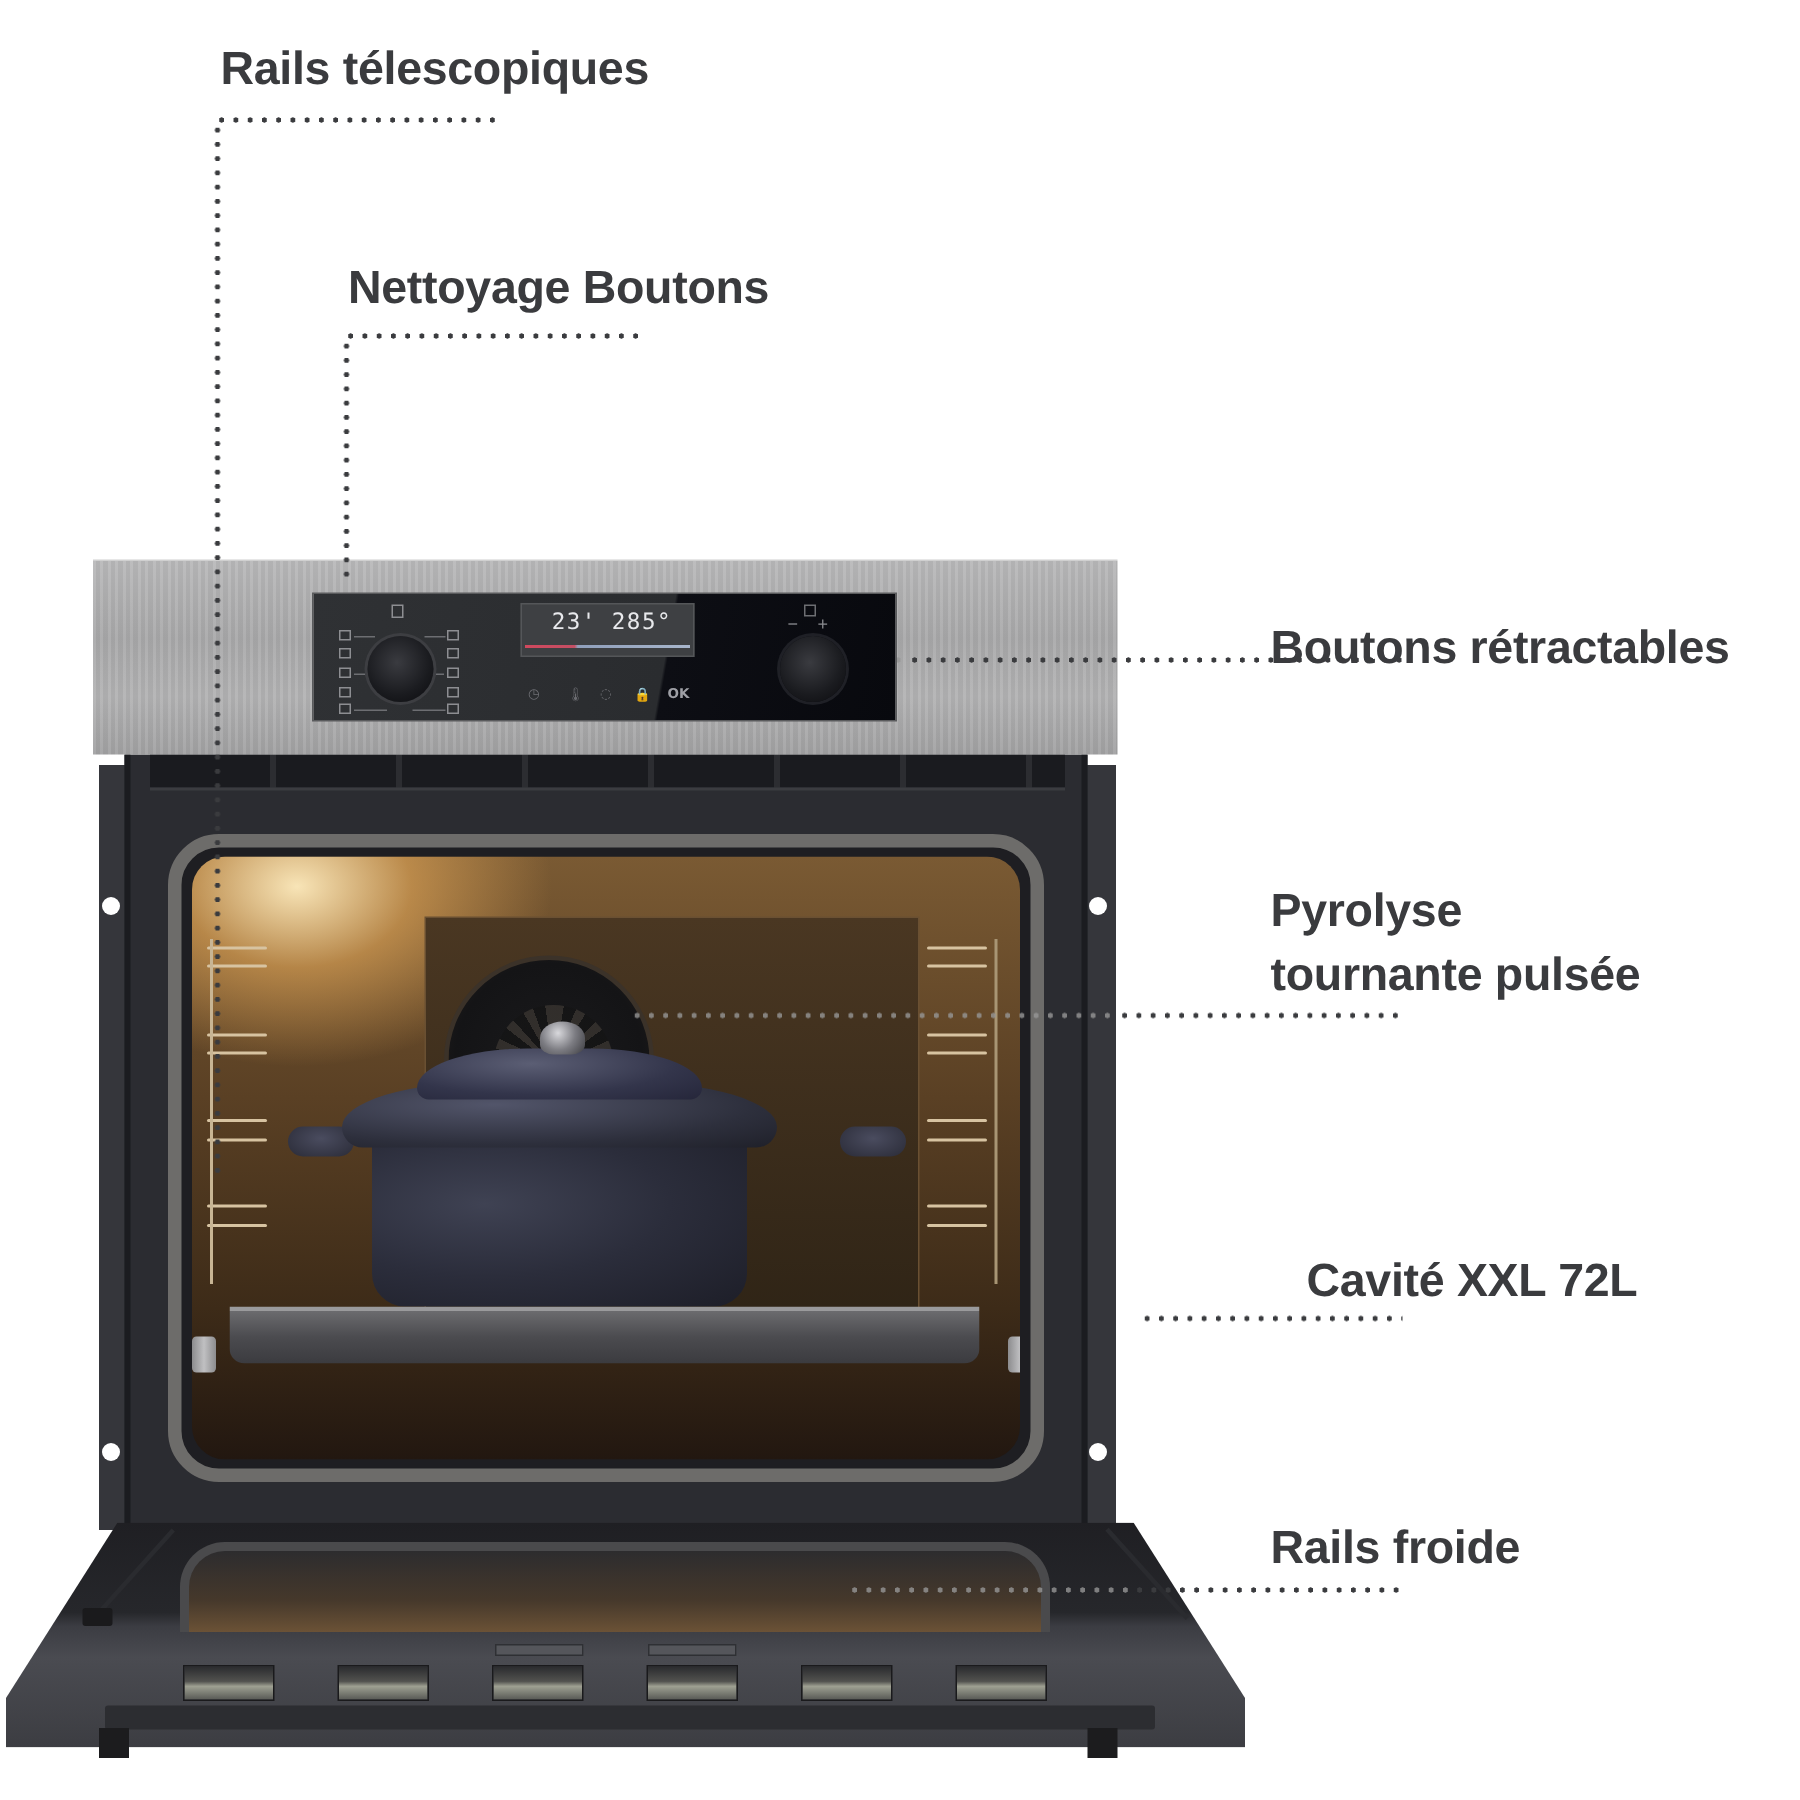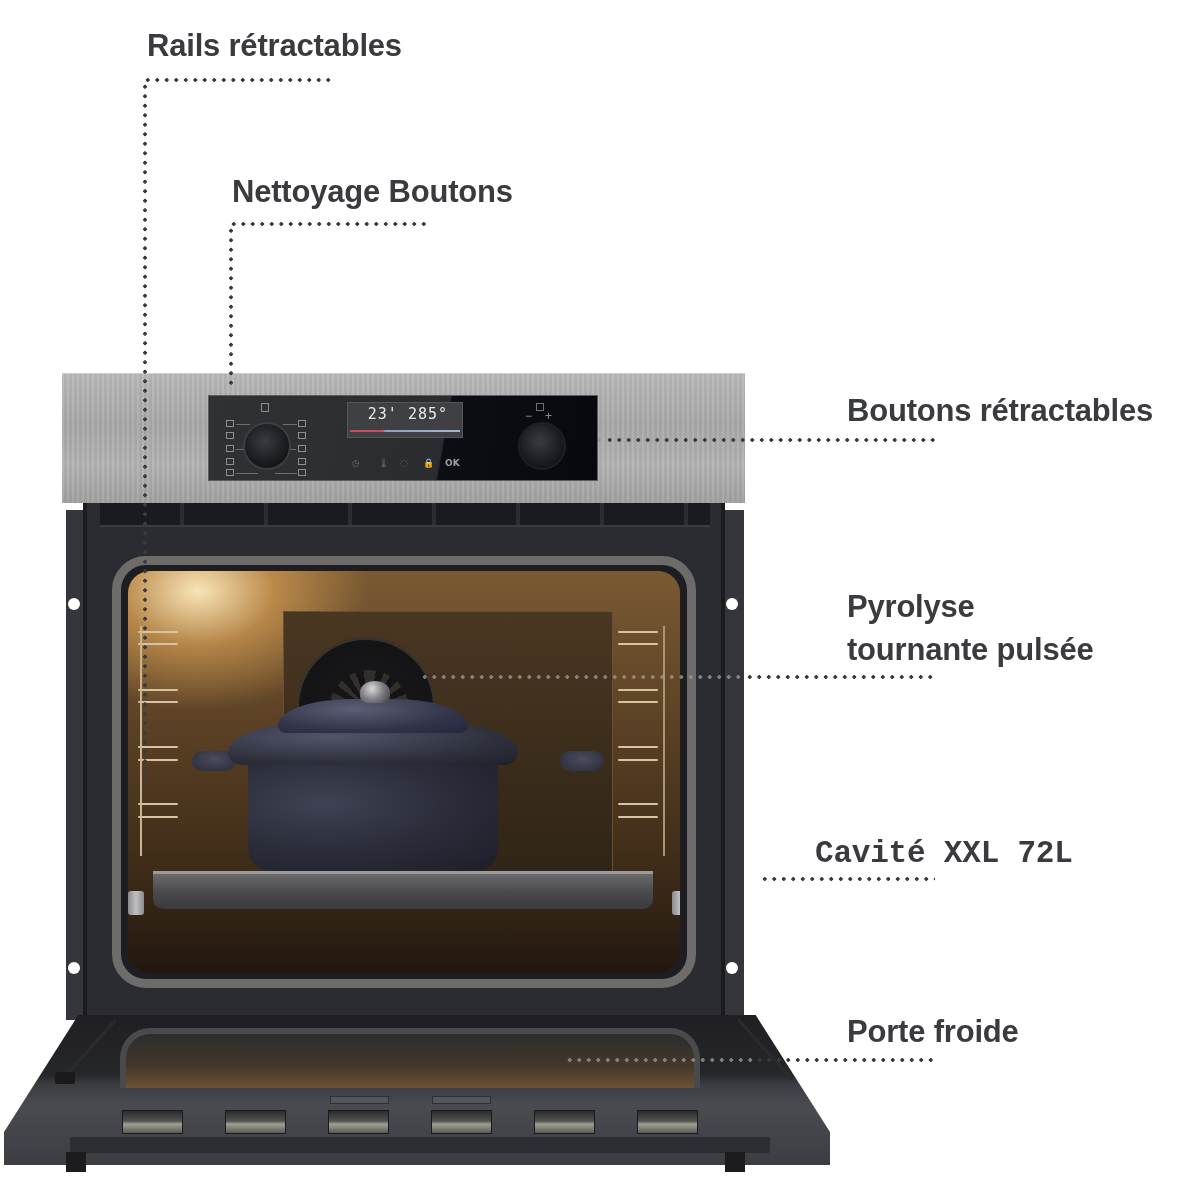--- a/index.html
+++ b/index.html
@@ -201,27 +201,27 @@
   }
   .door-latch { position: absolute; left: 55px; top: 1072px; width: 20px; height: 12px; background: #1a1a1c; border-radius: 2px; }
   .foot { position: absolute; top: 1152px; width: 20px; height: 20px; background: #1c1c1e; }
   .door-arm {
     position: absolute; height: 3px; background: #2a2b2f; transform-origin: left center;
   }
 </style>
 </head>
 <body>
 
-<div class="label" style="left:147px; top:28px;">Rails rétractables</div>
+<div class="label" style="left:147px; top:28px;">Rails télescopiques</div>
 <div class="label" style="left:232px; top:174px;">Nettoyage Boutons</div>
-<div class="label" style="left:847px; top:393px;">Boutons rétractables</div>
+<div class="label" style="left:847px; top:414px;">Boutons rétractables</div>
 <div class="label" style="left:847px; top:589px;">Pyrolyse</div>
 <div class="label" style="left:847px; top:632px;">tournante pulsée</div>
-<div class="label" style="left:815px; top:836px;font-family:Liberation Mono, monospace;">Cavité XXL 72L</div>
-<div class="label" style="left:847px; top:1014px;">Porte froide</div>
+<div class="label" style="left:871px; top:836px;">Cavité XXL 72L</div>
+<div class="label" style="left:847px; top:1014px;">Rails froide</div>
 
 <div class="oven">
 
   <div class="side-plate-l"></div>
   <div class="side-plate-r"></div>
   <div class="cavity-frame"></div>
   <div class="vent-strip"></div>
 
   <div class="mount-hole" style="left:68px; top:598px;"></div>
   <div class="mount-hole" style="left:726px; top:598px;"></div>

